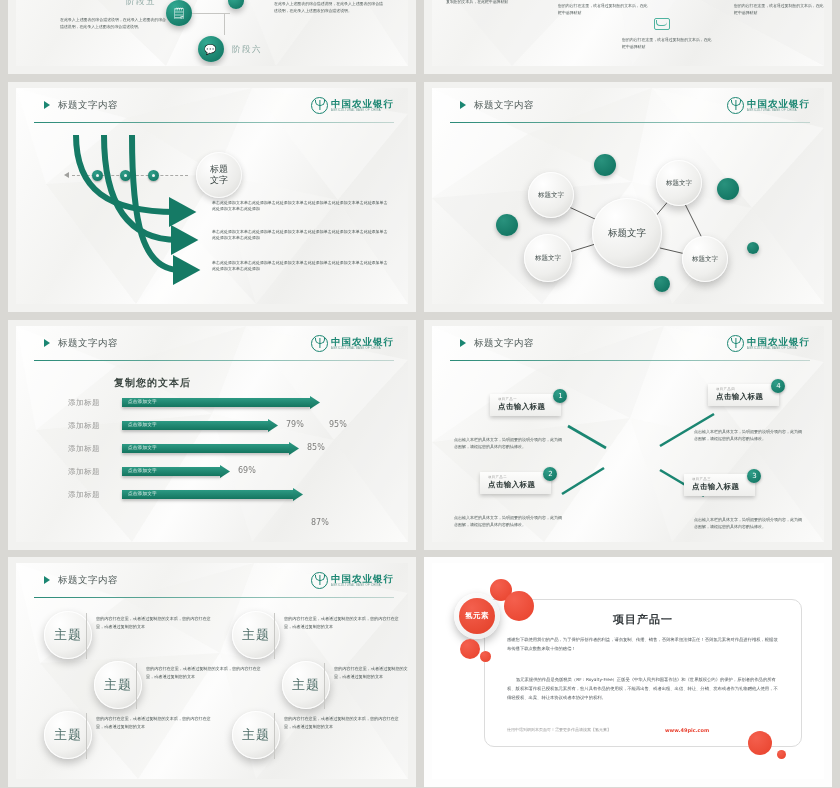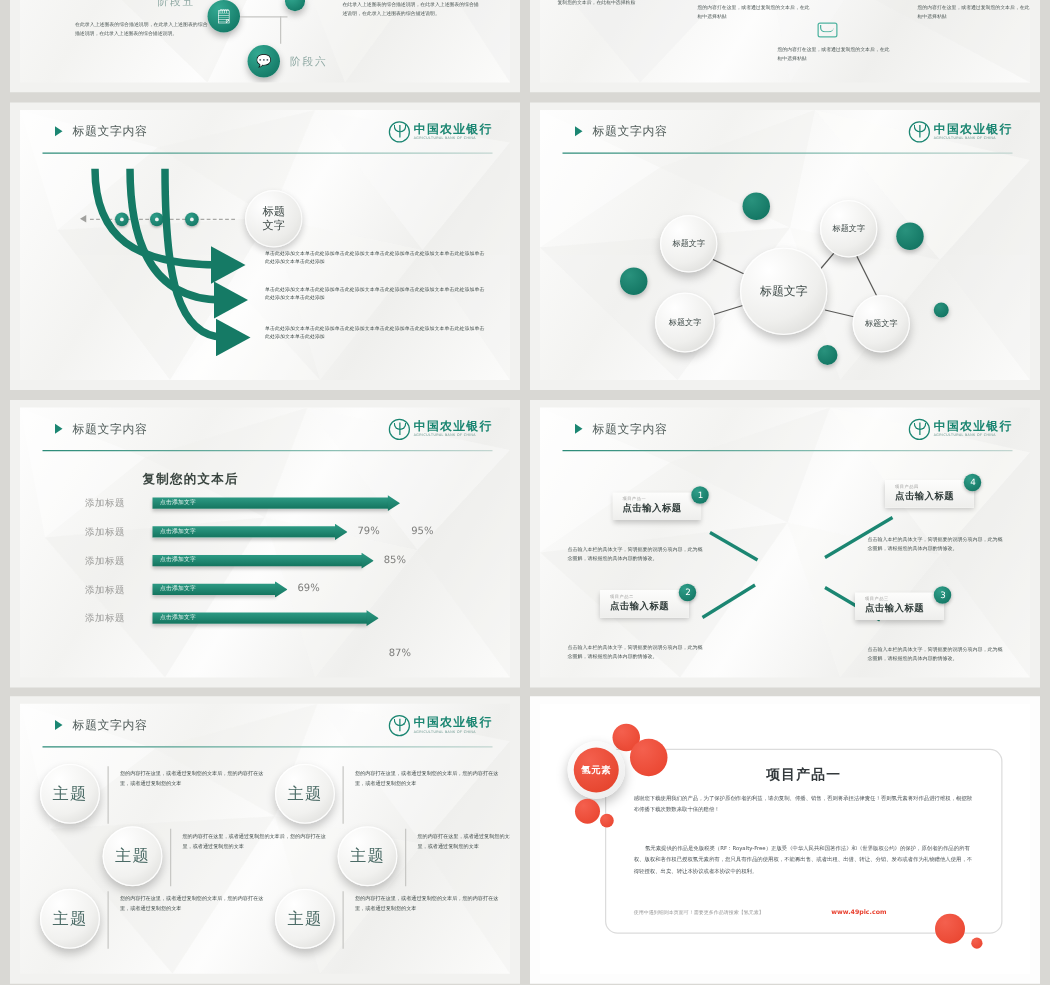--- a/index.html
+++ b/index.html
@@ -148,21 +148,21 @@
     position:absolute;width:14px;height:14px;border-radius:50%;right:-6px;top:-5px;
     background:radial-gradient(circle at 35% 28%,#2f9e89,#0f6f5d);
     color:#fff;font-size:7px;display:flex;align-items:center;justify-content:center;
     box-shadow:0 1px 3px rgba(0,0,0,.3);font-family:"DejaVu Sans",sans-serif;
   }
   .d-desc{position:absolute;width:108px;font-size:4px;line-height:1.75;color:#4a5553;font-family:"DejaVu Sans",sans-serif;}
 
   
   .e-item{position:absolute;width:188px;height:50px;}
   .e-circ{
-    position:absolute;left:4px;top:0;width:48px;height:48px;border-radius:50%;
+    position:absolute;left:16px;top:0;width:48px;height:48px;border-radius:50%;
     background:radial-gradient(circle at 32% 26%,#ffffff,#f1f1ef 58%,#d6d6d3);
     box-shadow:0 4px 8px rgba(0,0,0,.22),inset 0 0 0 1px rgba(255,255,255,.9);
     display:flex;align-items:center;justify-content:center;
     font-size:13px;color:#4b6b66;font-family:"DejaVu Serif",serif;letter-spacing:1px;
   }
   .e-sep{position:absolute;left:58px;top:2px;width:1px;height:46px;background:#c8c8c5;}
   .e-txt{position:absolute;left:68px;top:4px;width:118px;font-size:4.1px;line-height:1.85;color:#3f4a48;font-family:"DejaVu Sans",sans-serif;}
 
   
   .slide-f{background:#fdfdfd;}

